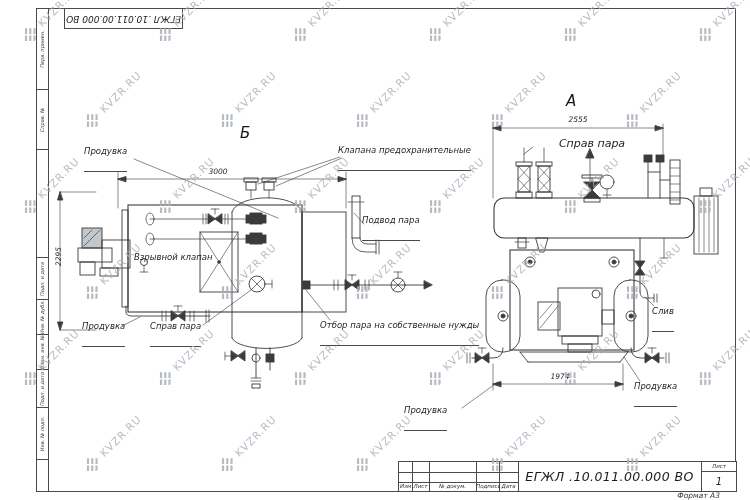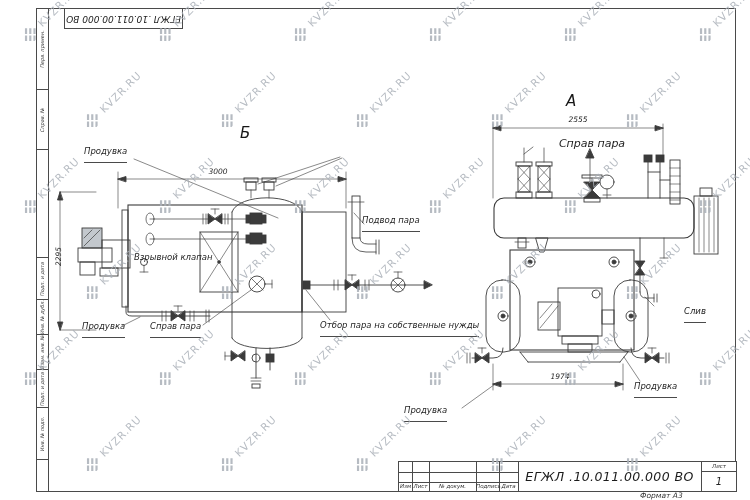--- a/index.html
+++ b/index.html
@@ -25,26 +25,26 @@
   .tb-hl{position:absolute;left:0;width:119px;border-top:1px solid #4a4a4a;}
   .tb-col{position:absolute;bottom:0;height:10px;font-size:5.5px;font-style:italic;color:#333;
           text-align:center;line-height:10px;}
   .tb-main{position:absolute;left:119px;top:0;width:183px;height:29px;line-height:29px;
            text-align:center;font-size:12.5px;font-style:italic;color:#1c1c1c;letter-spacing:.4px;}
   .tb-right{position:absolute;left:302px;top:0;right:0;bottom:0;border-left:1px solid #4a4a4a;}
   .tb-right .hdr{display:block;height:9px;border-bottom:1px solid #4a4a4a;font-size:5.5px;
                  font-style:italic;text-align:center;line-height:9px;color:#333;}
   .tb-right .num{display:block;height:19px;line-height:19px;text-align:center;
                  font-size:10px;font-style:italic;color:#222;}
-  .fmt{position:absolute;left:640px;top:491px;width:80px;text-align:left;
+  .fmt{position:absolute;left:640px;top:491px;width:80px;text-align:right;
        font-size:7.5px;font-style:italic;color:#333;z-index:3;}
   
   .lbl{position:absolute;display:inline-block;font-style:italic;color:#1e1e1e;
        white-space:nowrap;font-size:8.5px;line-height:1.25;z-index:6;}
-  .shelf{border-bottom:1px solid #4a4a4a;padding-bottom:5px;}
+  .shelf{border-bottom:1px solid #4a4a4a;padding-bottom:14px;}
   .dim{position:absolute;font-style:italic;font-size:7.5px;color:#1e1e1e;
        white-space:nowrap;text-align:center;z-index:6;}
   .viewletter{font-size:15px;font-style:italic;color:#161616;}
   .rot90{transform:rotate(-90deg);transform-origin:center center;}
   svg.draw{position:absolute;left:0;top:0;z-index:5;}
   
   .wm{position:absolute;display:flex;align-items:center;gap:3px;color:#aab0b8;
       transform:rotate(-45deg);font-size:10.5px;letter-spacing:1px;z-index:9;
       pointer-events:none;opacity:.85;}
   .wm svg{flex:0 0 auto;}
@@ -284,31 +284,32 @@
       <path d="M640,381 L624,357"></path>
       <path d="M462,408 L498,382"></path>
     </g>
   </svg>
 
   <div class="lbl viewletter" style="left:240px;top:124px;">Б</div>
   <div class="dim" style="left:196px;top:167px;width:44px;">3000</div>
   <div class="dim rot90" style="left:38px;top:252px;width:40px;">2295</div>
 
   <div class="lbl shelf" style="left:84px;top:146px;">Продувка</div>
+  <div class="lbl shelf" style="left:338px;top:145px;">Клапана предохранительные</div>
   <div class="lbl" style="left:134px;top:252px;">Взрывной клапан</div>
   <div class="lbl shelf" style="left:362px;top:215px;">Подвод пара</div>
   <div class="lbl shelf" style="left:82px;top:321px;">Продувка</div>
   <div class="lbl shelf" style="left:150px;top:321px;">Справ пара</div>
   <div class="lbl shelf" style="left:320px;top:320px;">Отбор пара на собственные нужды</div>
 
   <div class="lbl viewletter" style="left:566px;top:92px;">А</div>
   <div class="dim" style="left:556px;top:115px;width:44px;">2555</div>
   <div class="dim" style="left:542px;top:372px;width:36px;">1974</div>
   <div class="lbl" style="left:550px;top:137px;width:84px;text-align:center;font-size:11px;">Справ пара</div>
-  <div class="lbl shelf" style="left:684px;top:306px;">Слив</div>
+  <div class="lbl shelf" style="left:652px;top:306px;">Слив</div>
   <div class="lbl shelf" style="left:634px;top:381px;">Продувка</div>
   <div class="lbl shelf" style="left:404px;top:405px;">Продувка</div>
 
   <div class="tblock">
     <div class="tb-vl" style="left:13px;"></div>
     <div class="tb-vl" style="left:30px;"></div>
     <div class="tb-vl" style="left:77px;"></div>
     <div class="tb-vl" style="left:100px;"></div>
     <div class="tb-vl" style="left:119px;"></div>
     <div class="tb-hl" style="top:10px;"></div>

